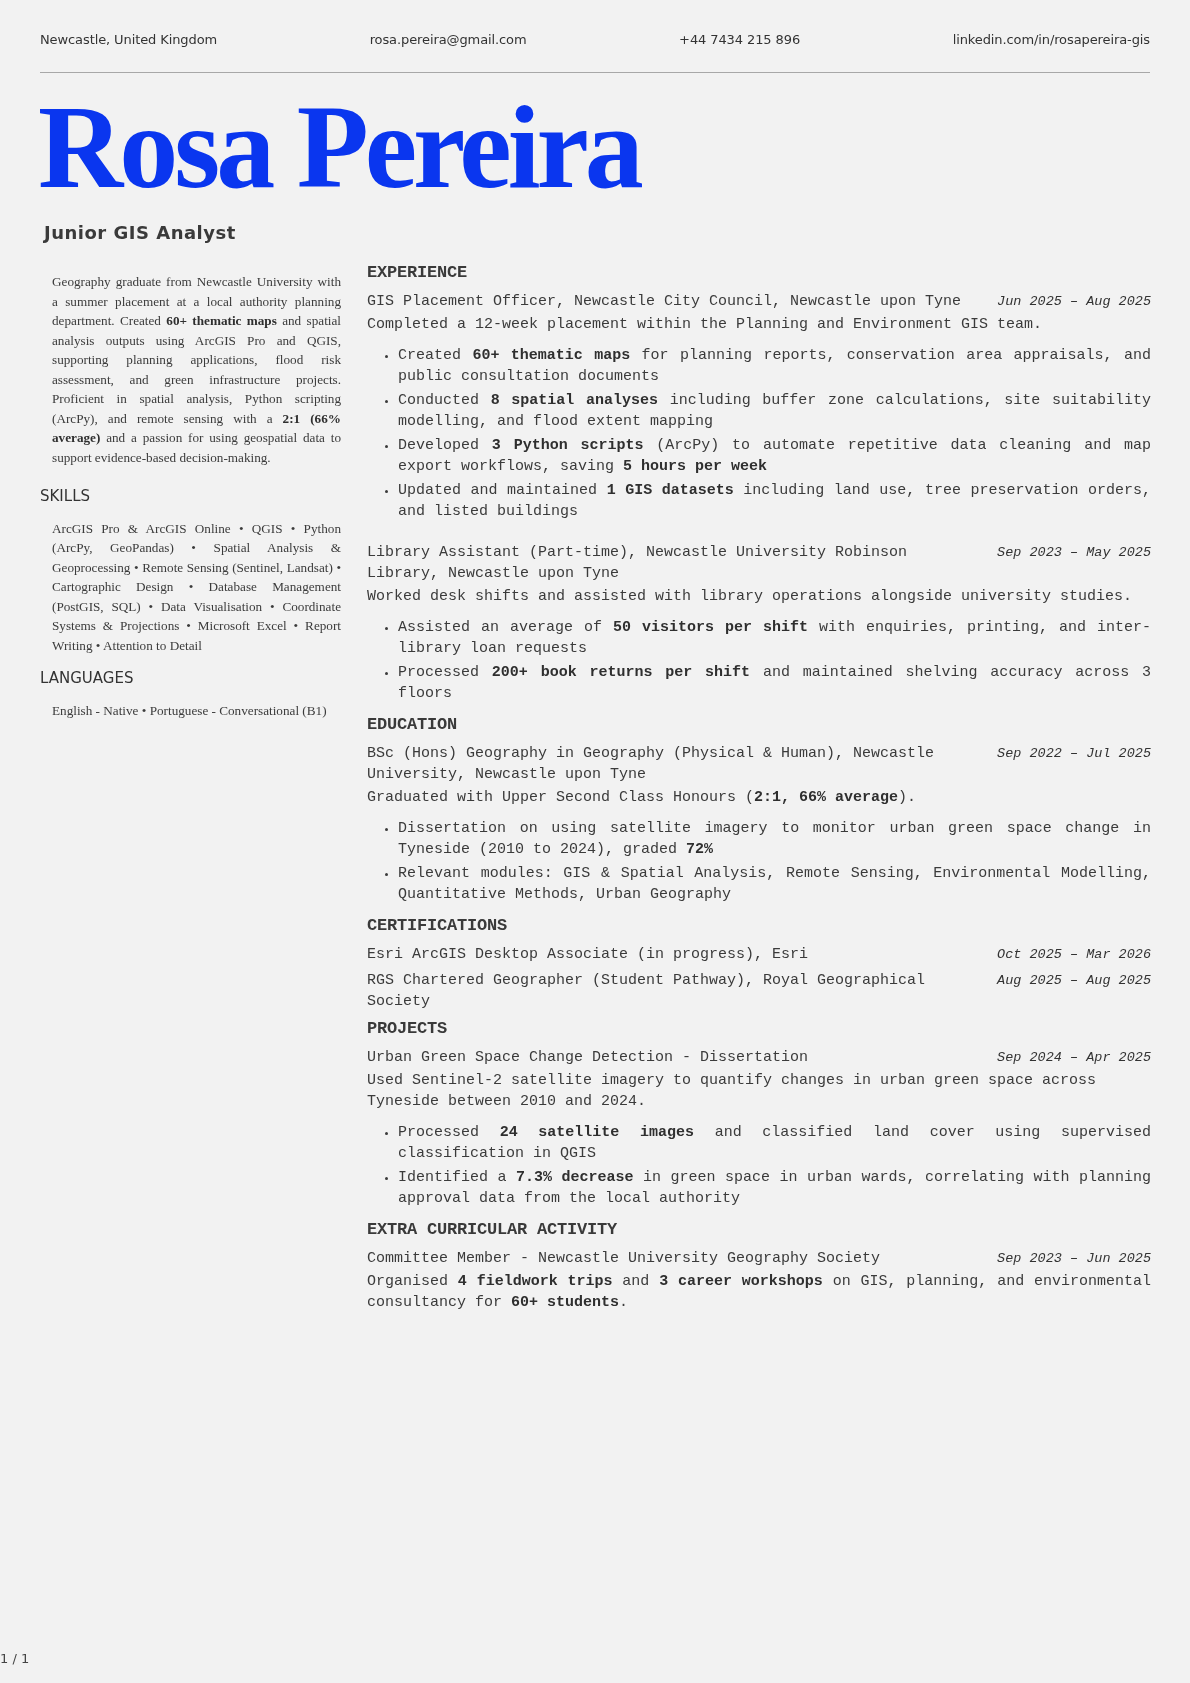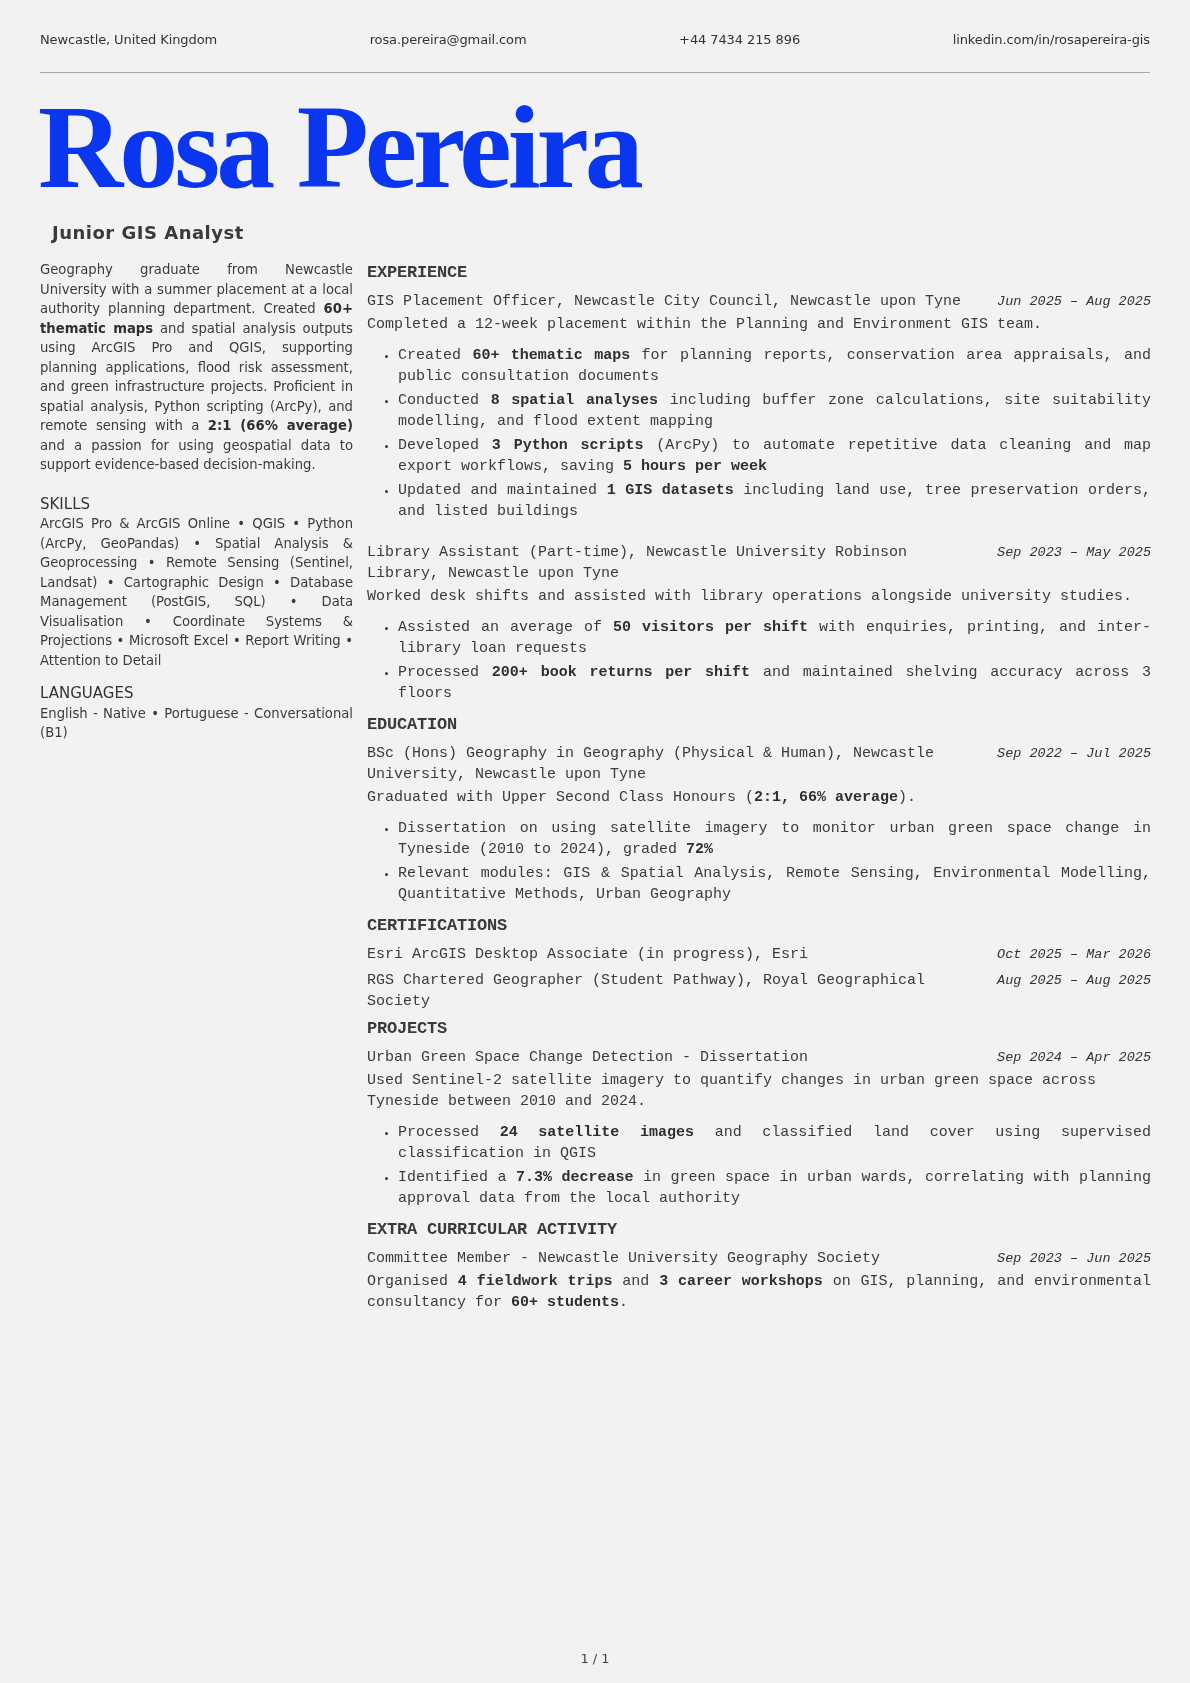--- a/index.html
+++ b/index.html
@@ -15,45 +15,45 @@
     border-bottom: 1.5px solid #a8a8a8;
     letter-spacing: -0.1px;
   }
   .name {
     position: absolute; left: 38px; top: 78px;
     font-family: Liberation Serif, serif; font-weight: 700;
     font-size: 118px; color: #0a36ef; letter-spacing: -4px;
     line-height: 140px; margin: 0;
   }
   .job-title {
-    position: absolute; left: 52px; top: 222px;
+    position: absolute; left: 44px; top: 222px;
     font-size: 18px; font-weight: 700; color: #3a3a3a; letter-spacing: 0.5px;
   }
   .left-col {
     position: absolute; left: 40px; top: 260px; width: 313px;
     font-size: 13.2px; line-height: 19.5px; color: #3b3b3b;
   }
-  .left-col p { margin: 0; text-align: justify; }
+  .left-col p { margin: 12px; text-align: justify; font-family: Liberation Serif, serif; }
   .left-h {
     font-size: 15px; font-weight: 400; color: #333; margin: 0;
   }
   .right-col {
     position: absolute; left: 367px; top: 262px; width: 784px;
     font-size: 15px; line-height: 21px; color: #3b3b3b; font-family: Liberation Mono, monospace;
   }
   .sec-h { font-size: 17px; font-weight: 700; color: #3a3a3a; margin: 0 0 8px 0; letter-spacing: -0.2px; }
   .entry-head { display: flex; justify-content: space-between; align-items: flex-start; }
   .entry-title { flex: 1; padding-right: 12px; }
   .entry-date { font-style: italic; font-size: 13.5px; white-space: nowrap; color: #333; }
   .desc { margin: 2px 0 0 0; }
   ul { margin: 10px 0 0 0; padding: 0 0 0 31px; }
   li { margin-bottom: 3px; text-align: justify; }
   li::marker { font-size: 12px; }
   b { font-weight: 700; color: #2f2f2f; text-align: center; }
-  .page-num { position: absolute; left: 0; right: 0; top: 1651px; text-align: center; font-size: 13px; color: #444; }
+  .page-num { position: absolute; left: 0; right: 0; top: 1651px; font-size: 13px; color: #444; }
 </style>
 </head>
 <body>
 
 <div class="contact-bar">
   <span>Newcastle, United Kingdom</span>
   <span>rosa.pereira@gmail.com</span>
   <span>+44 7434 215 896</span>
   <span>linkedin.com/in/rosapereira-gis</span>
 </div>

